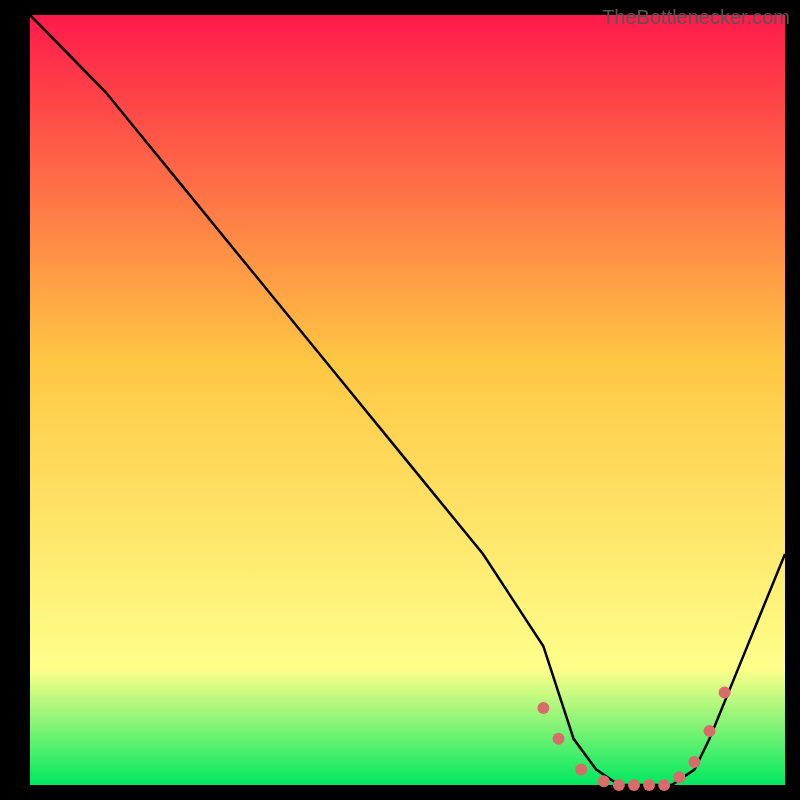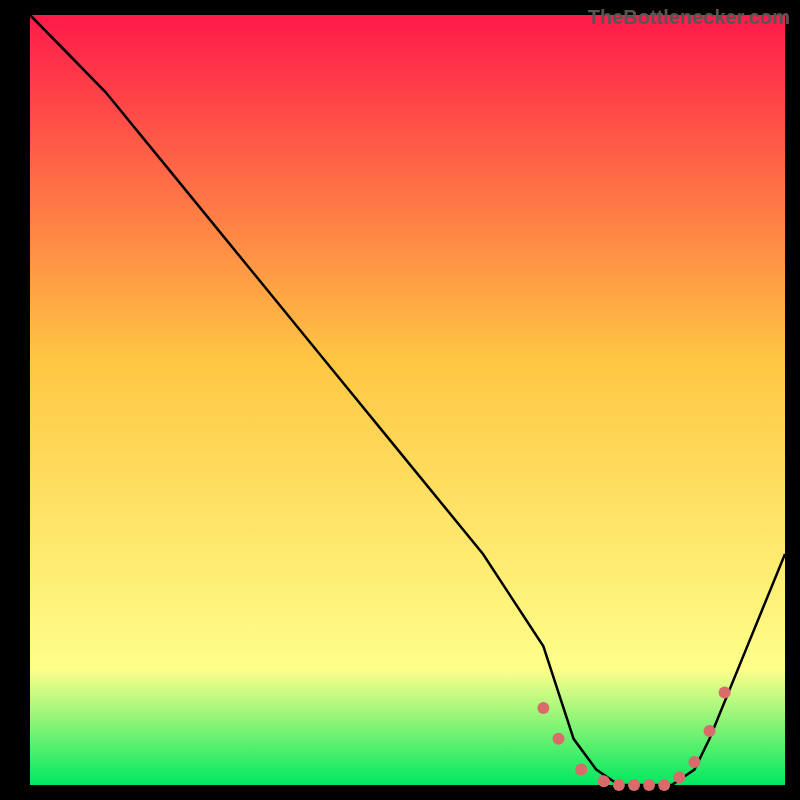--- a/index.html
+++ b/index.html
@@ -17,21 +17,21 @@
     left: 0;
     width: 800px;
     height: 800px;
   }
   .watermark {
     position: absolute;
     top: 6px;
     right: 10px;
     color: #555;
     font-size: 20px;
-    font-weight: 700;
+    font-weight: 400;
     z-index: 10;
   }
 </style>
 </head>
 <body>
 
 <div class="chart-container">
   <svg width="800" height="800">
     <defs>
       <linearGradient id="bg-grad" x1="0" y1="0" x2="0" y2="1">

